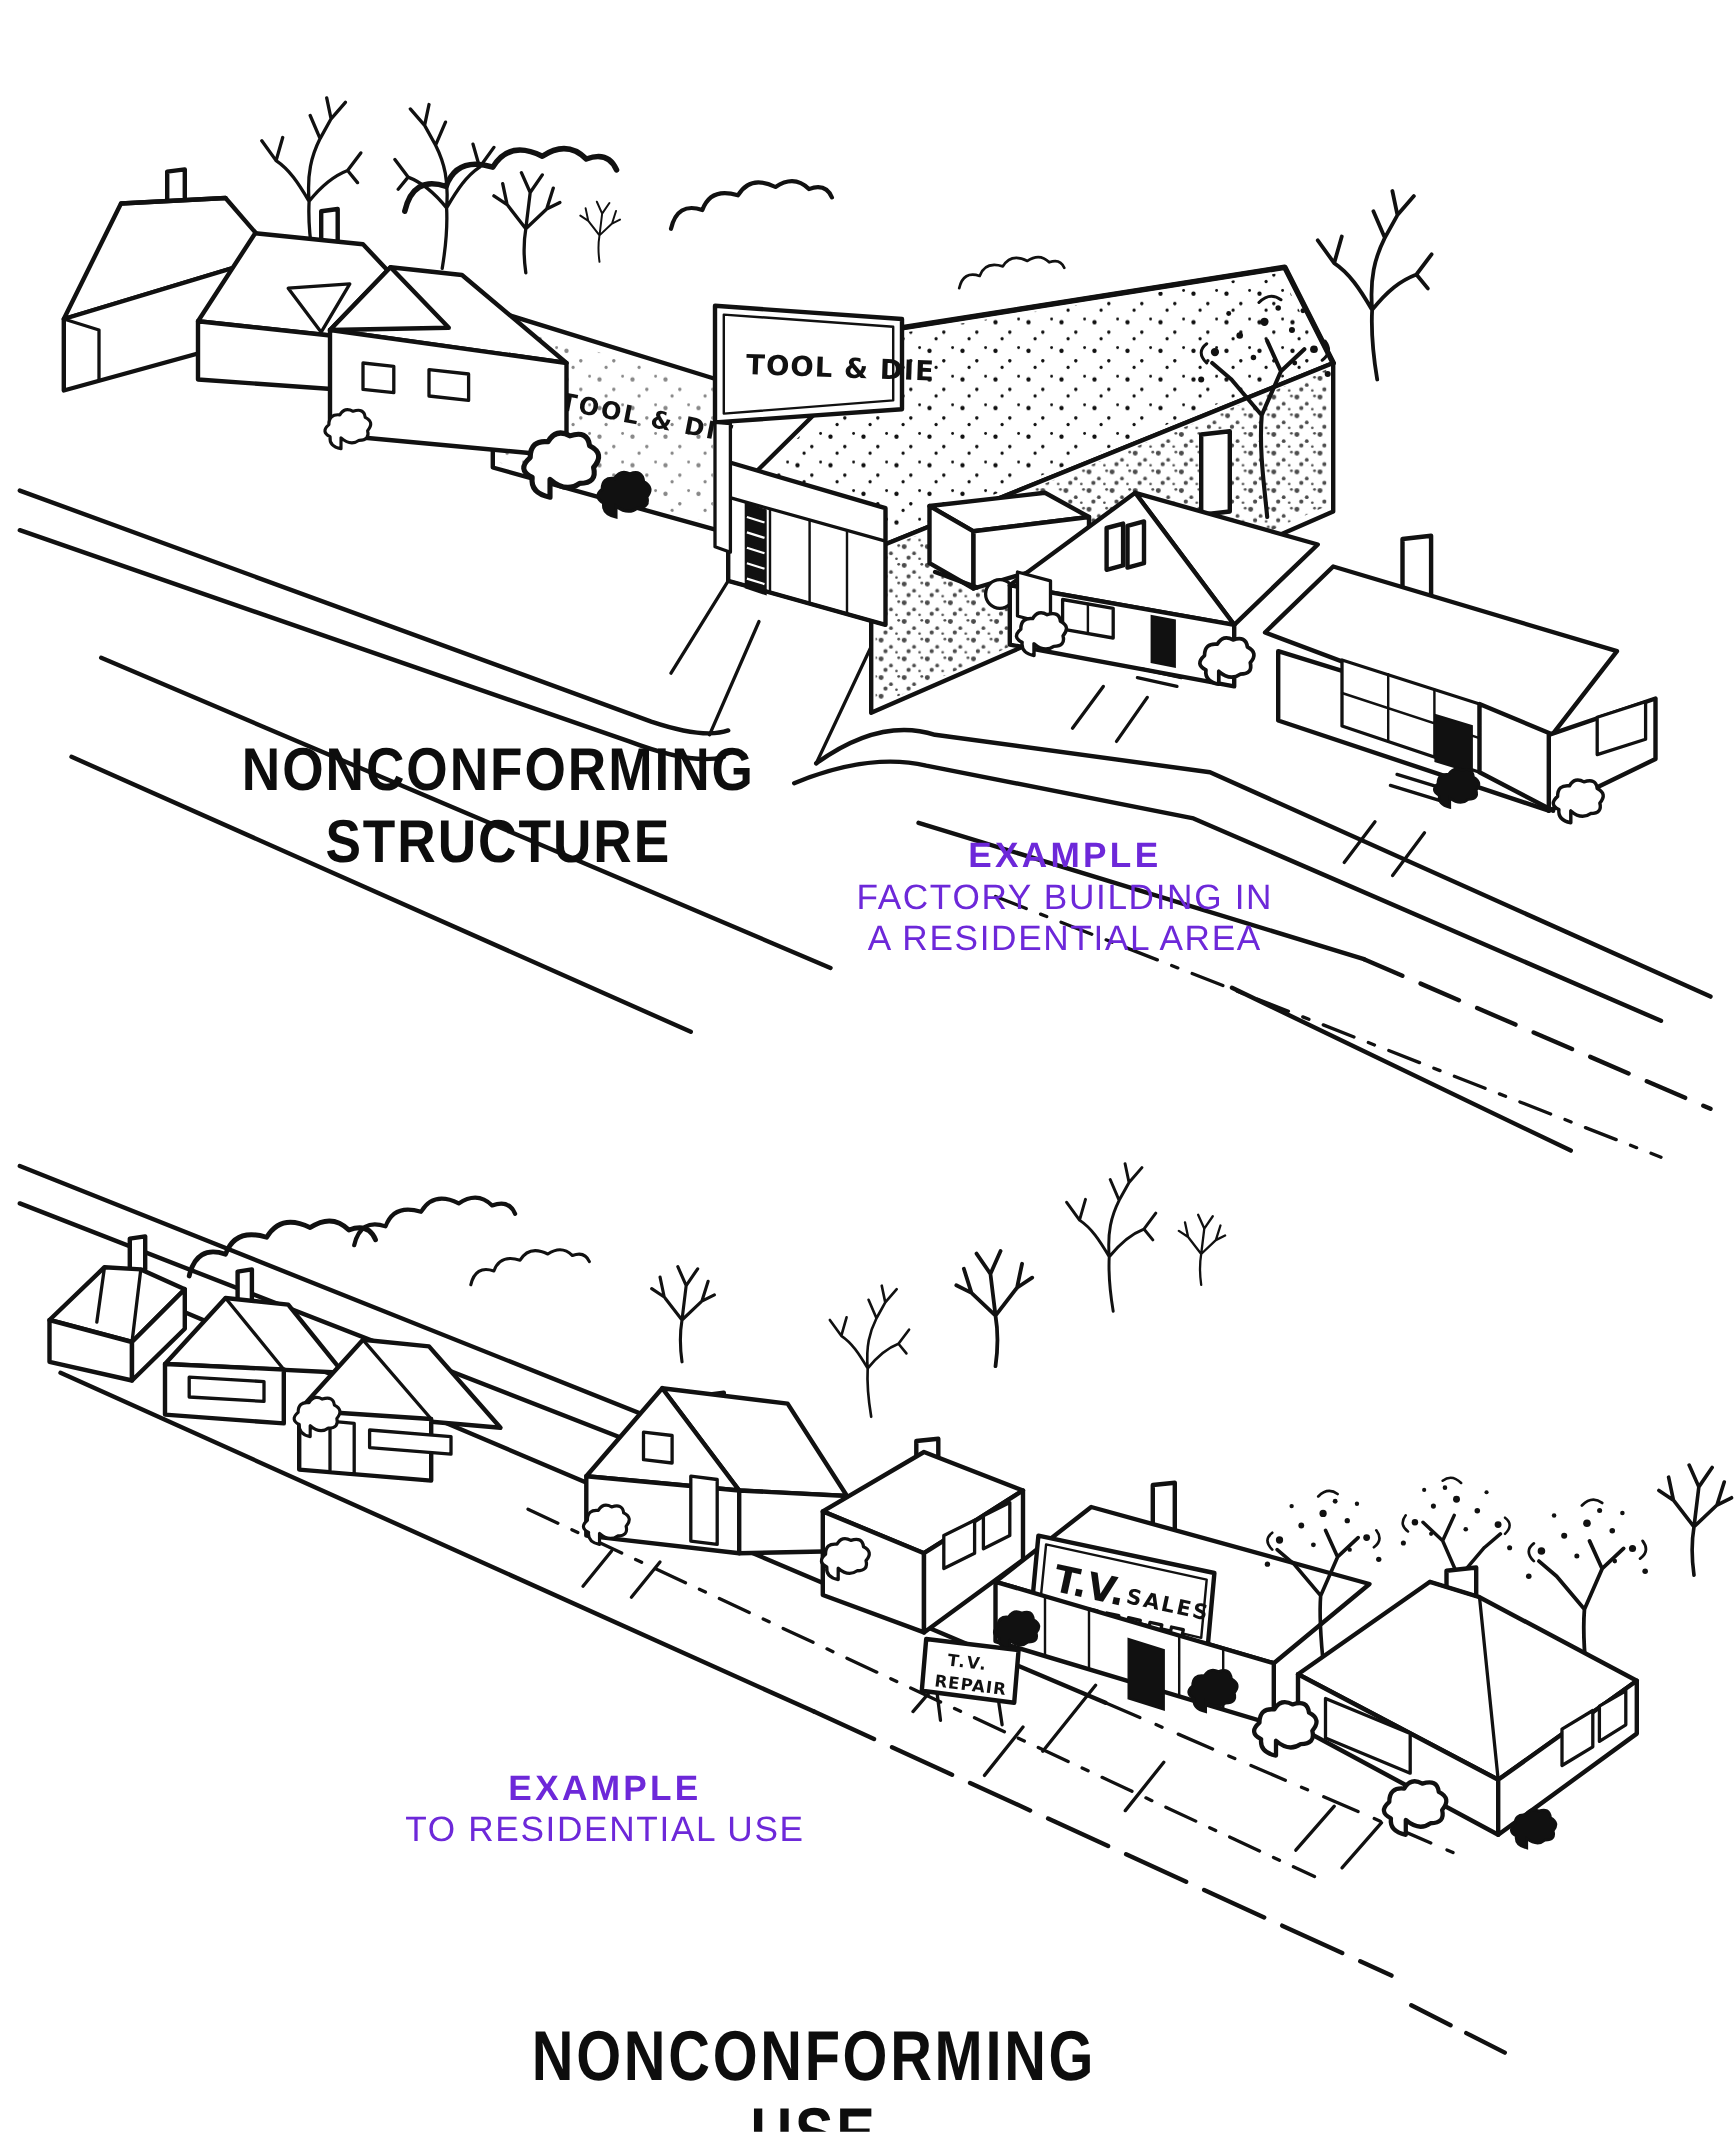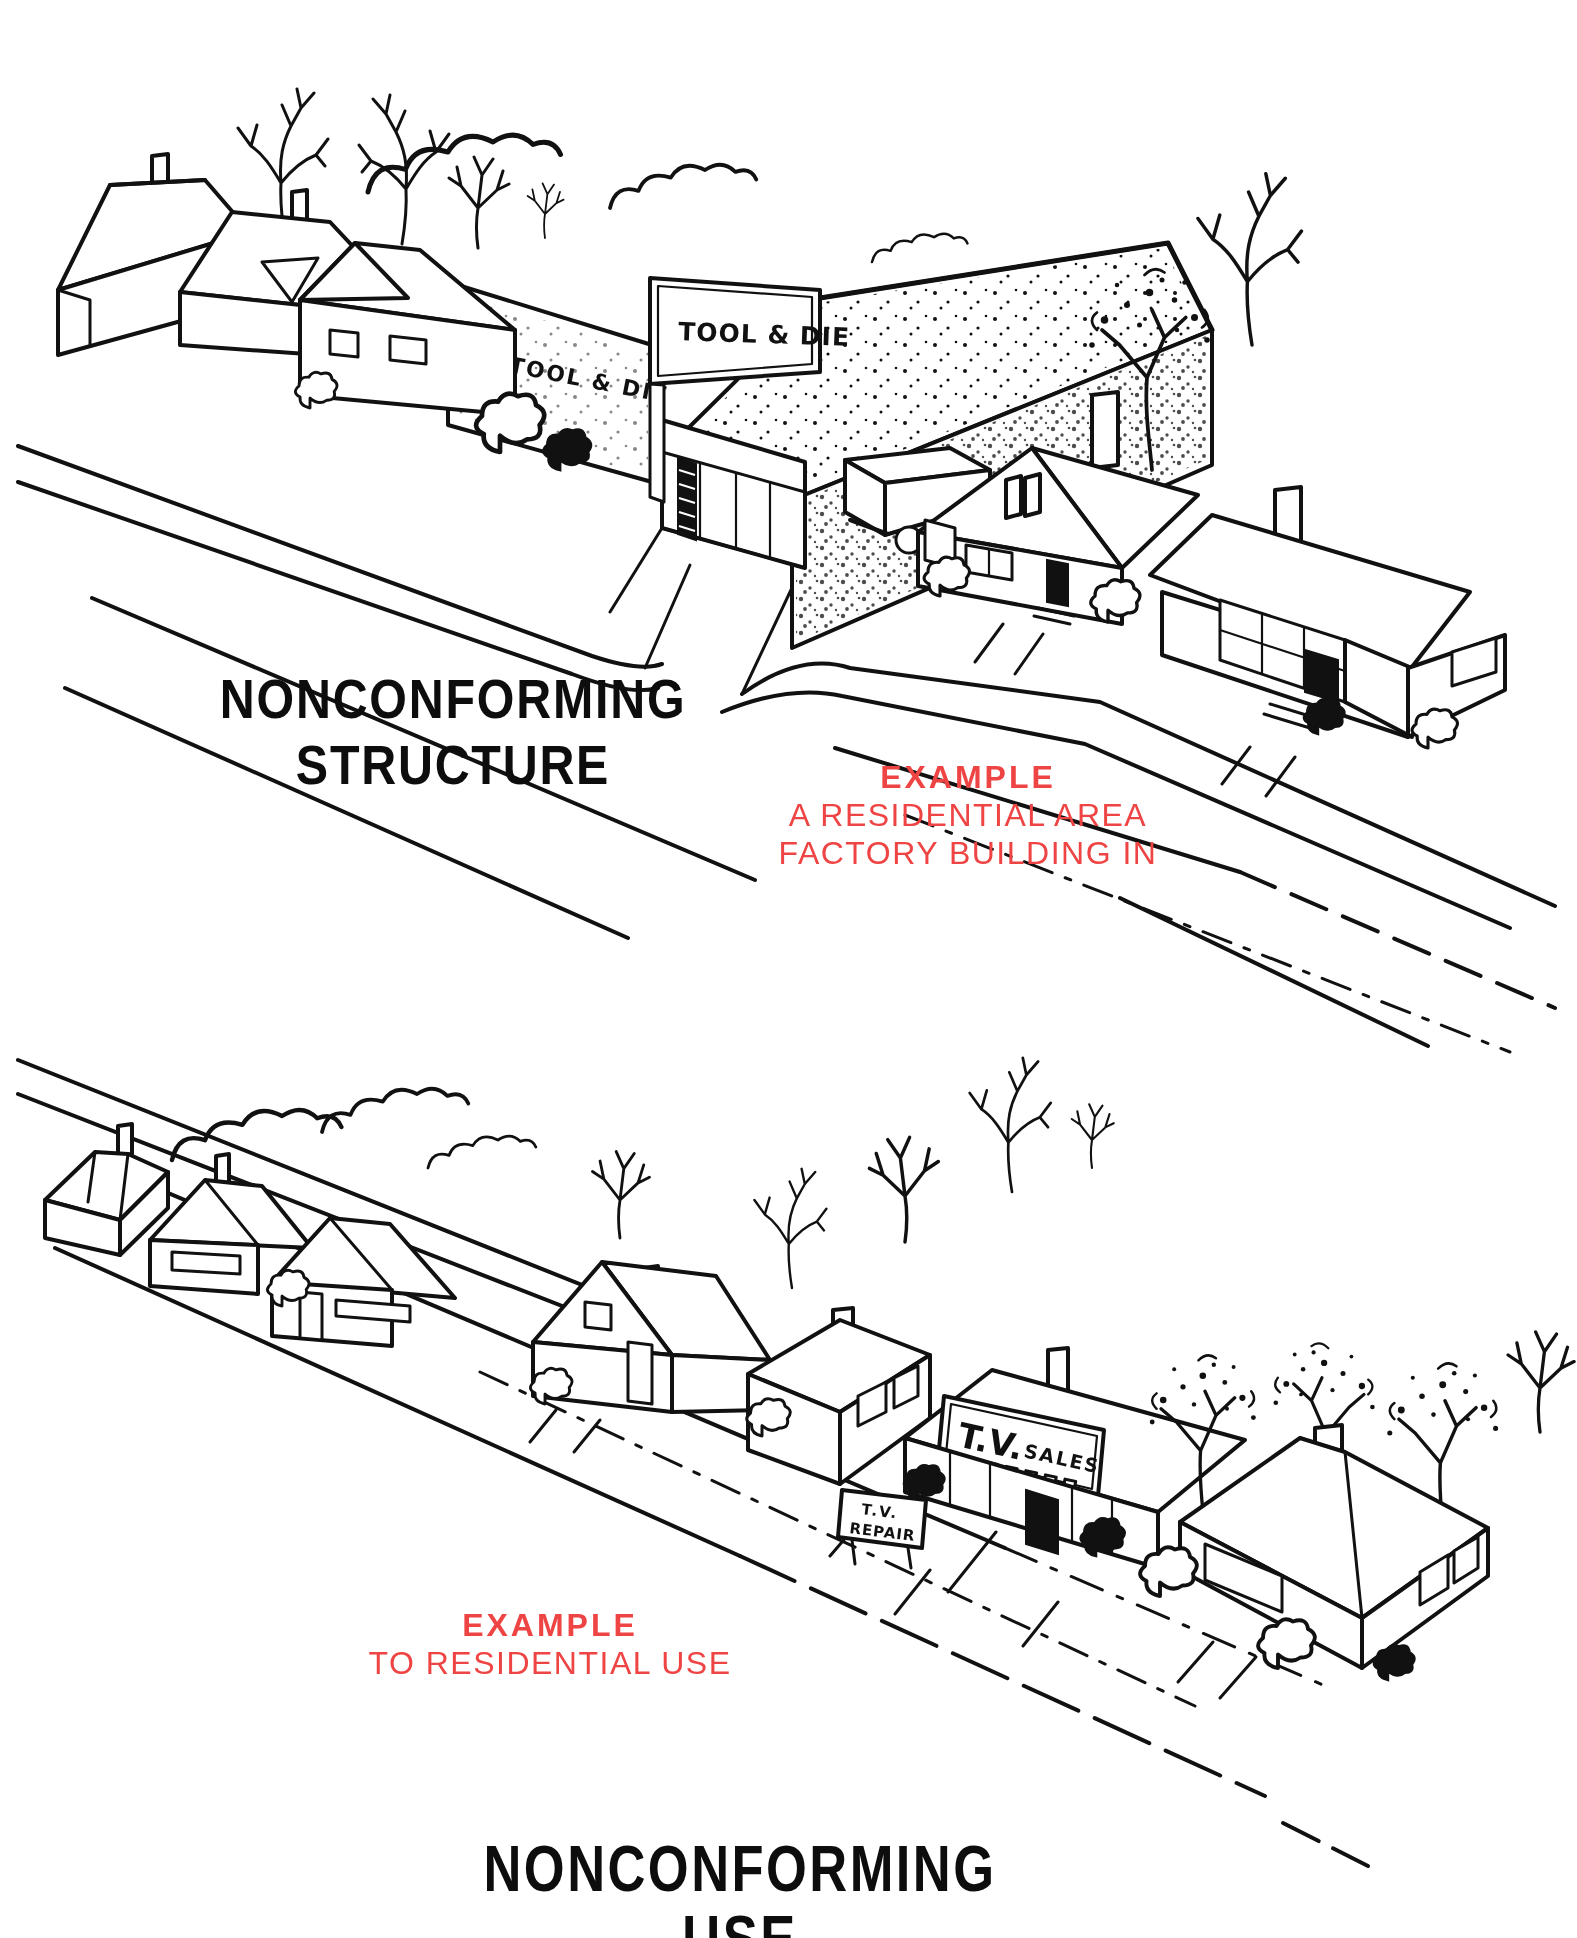--- a/index.html
+++ b/index.html
@@ -15,21 +15,21 @@
   .dark{fill:#111;stroke:#111;stroke-width:2;}
   .sign-txt{font-family:"DejaVu Sans",sans-serif;font-weight:bold;fill:#111;}
   .abs{position:absolute;}
   .title{
     font-weight:bold;text-align:center;letter-spacing:2px;color:#0d0d0d;
     transform-origin:50% 0;
   }
   #top-title{left:188px;top:666px;width:530px;font-size:55px;line-height:66px;transform:scaleX(0.88);}
   #bottom-title{left:340px;top:1834px;width:800px;font-size:64px;line-height:70px;
     transform:scaleX(0.82);word-spacing:78px;letter-spacing:3px;}
-  .caption{position:absolute;text-align:center;font-size:32px;letter-spacing:1.5px;line-height:38px;color:#ef4444;}
+  .caption{position:absolute;text-align:center;font-size:32px;letter-spacing:1.5px;line-height:38px;color:#6d28d9;}
   .caption .hd{font-weight:bold;letter-spacing:3px;}
   #top-caption{left:758px;top:758px;width:420px;}
   #bottom-caption{left:350px;top:1606px;width:400px;}
 </style>
 </head>
 <body>
 
 <svg width="1577" height="1938" viewBox="0 0 1577 1938">
   <defs>
     <pattern id="sp1" width="30" height="26" patternUnits="userSpaceOnUse">
@@ -351,22 +351,22 @@
   </g>
 </svg>
 
 <div id="top-title" class="abs title">
   <div>NONCONFORMING</div>
   <div>STRUCTURE</div>
 </div>
 
 <div id="top-caption" class="caption">
   <div class="hd">EXAMPLE</div>
+  <div>FACTORY BUILDING IN</div>
   <div>A RESIDENTIAL AREA</div>
-  <div>FACTORY BUILDING IN</div>
 </div>
 
 <div id="bottom-caption" class="caption">
   <div class="hd">EXAMPLE</div>
   <div>TO RESIDENTIAL USE</div>
 </div>
 
 <div id="bottom-title" class="abs title">
   <div>NONCONFORMING USE</div>
 </div>

